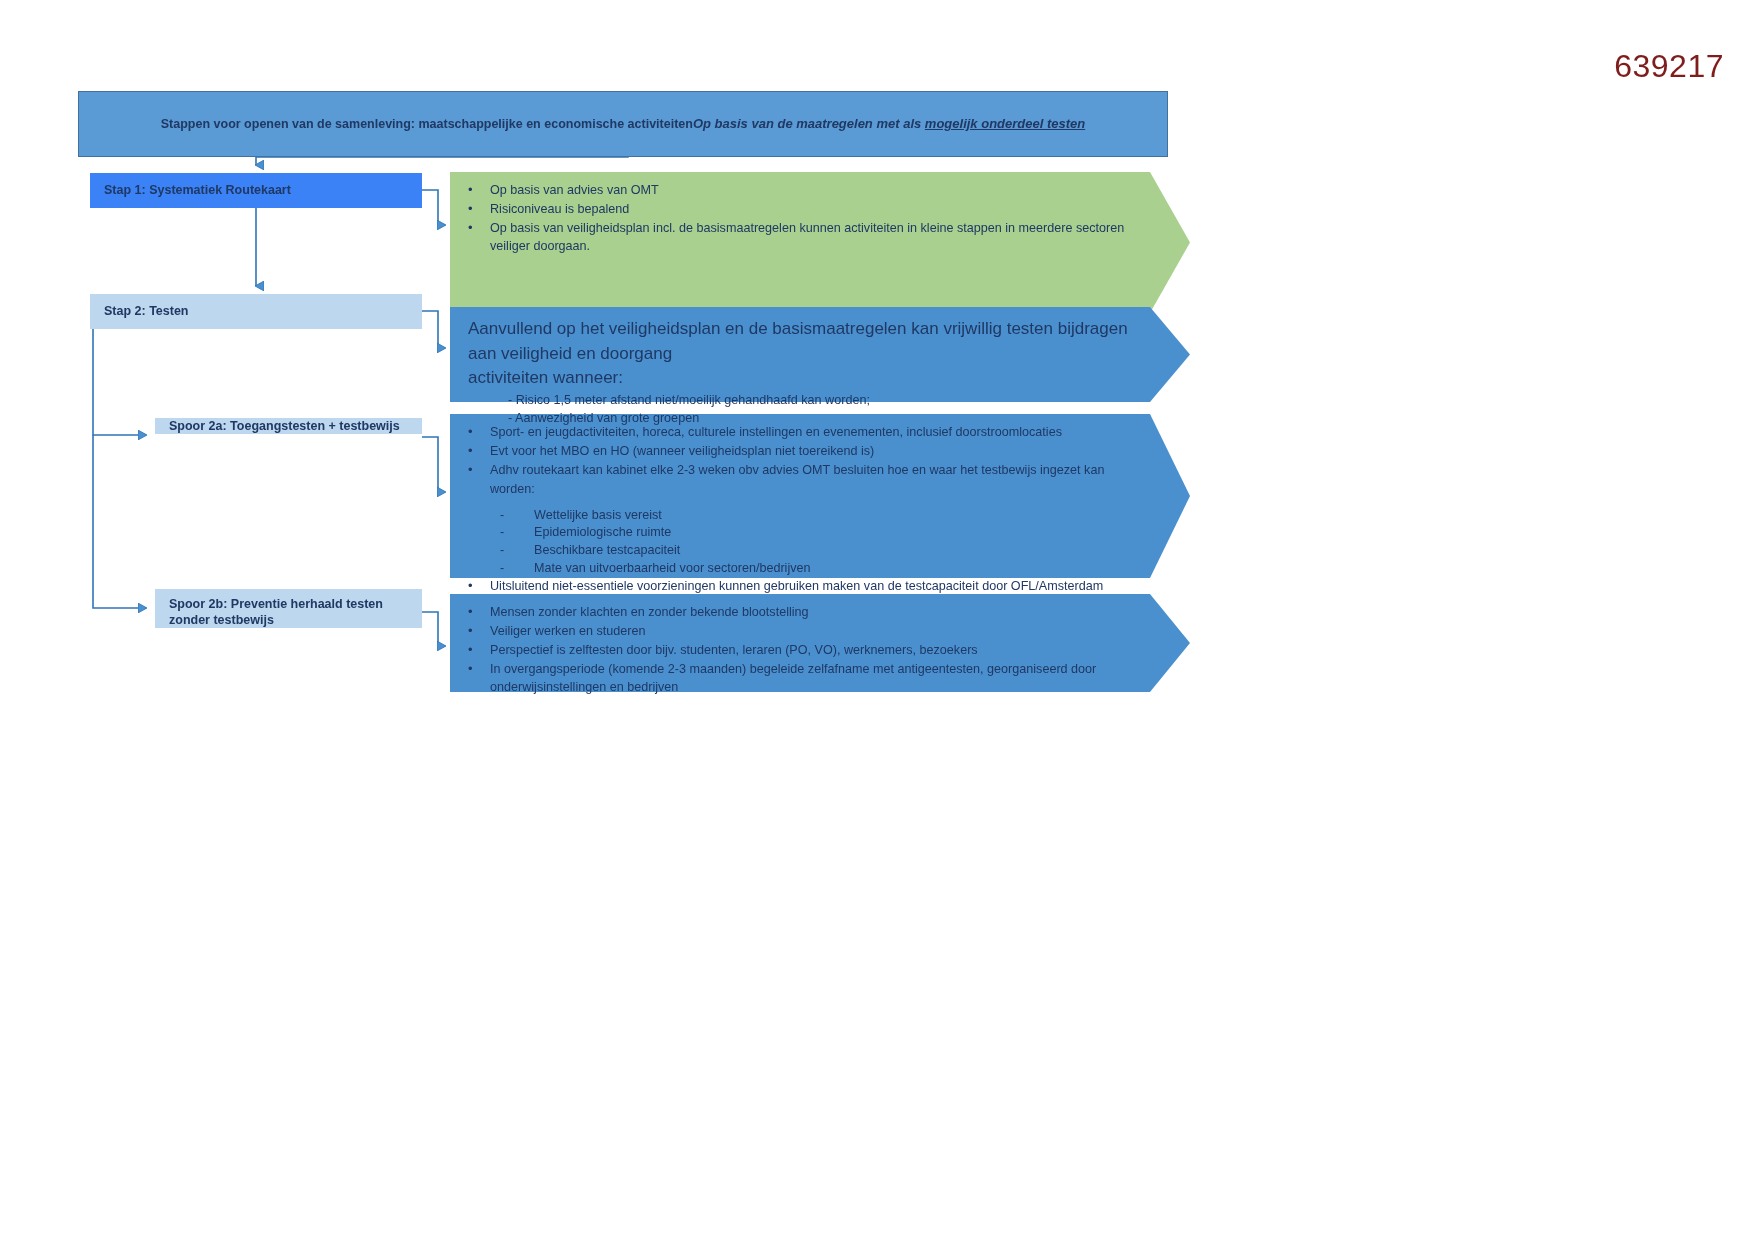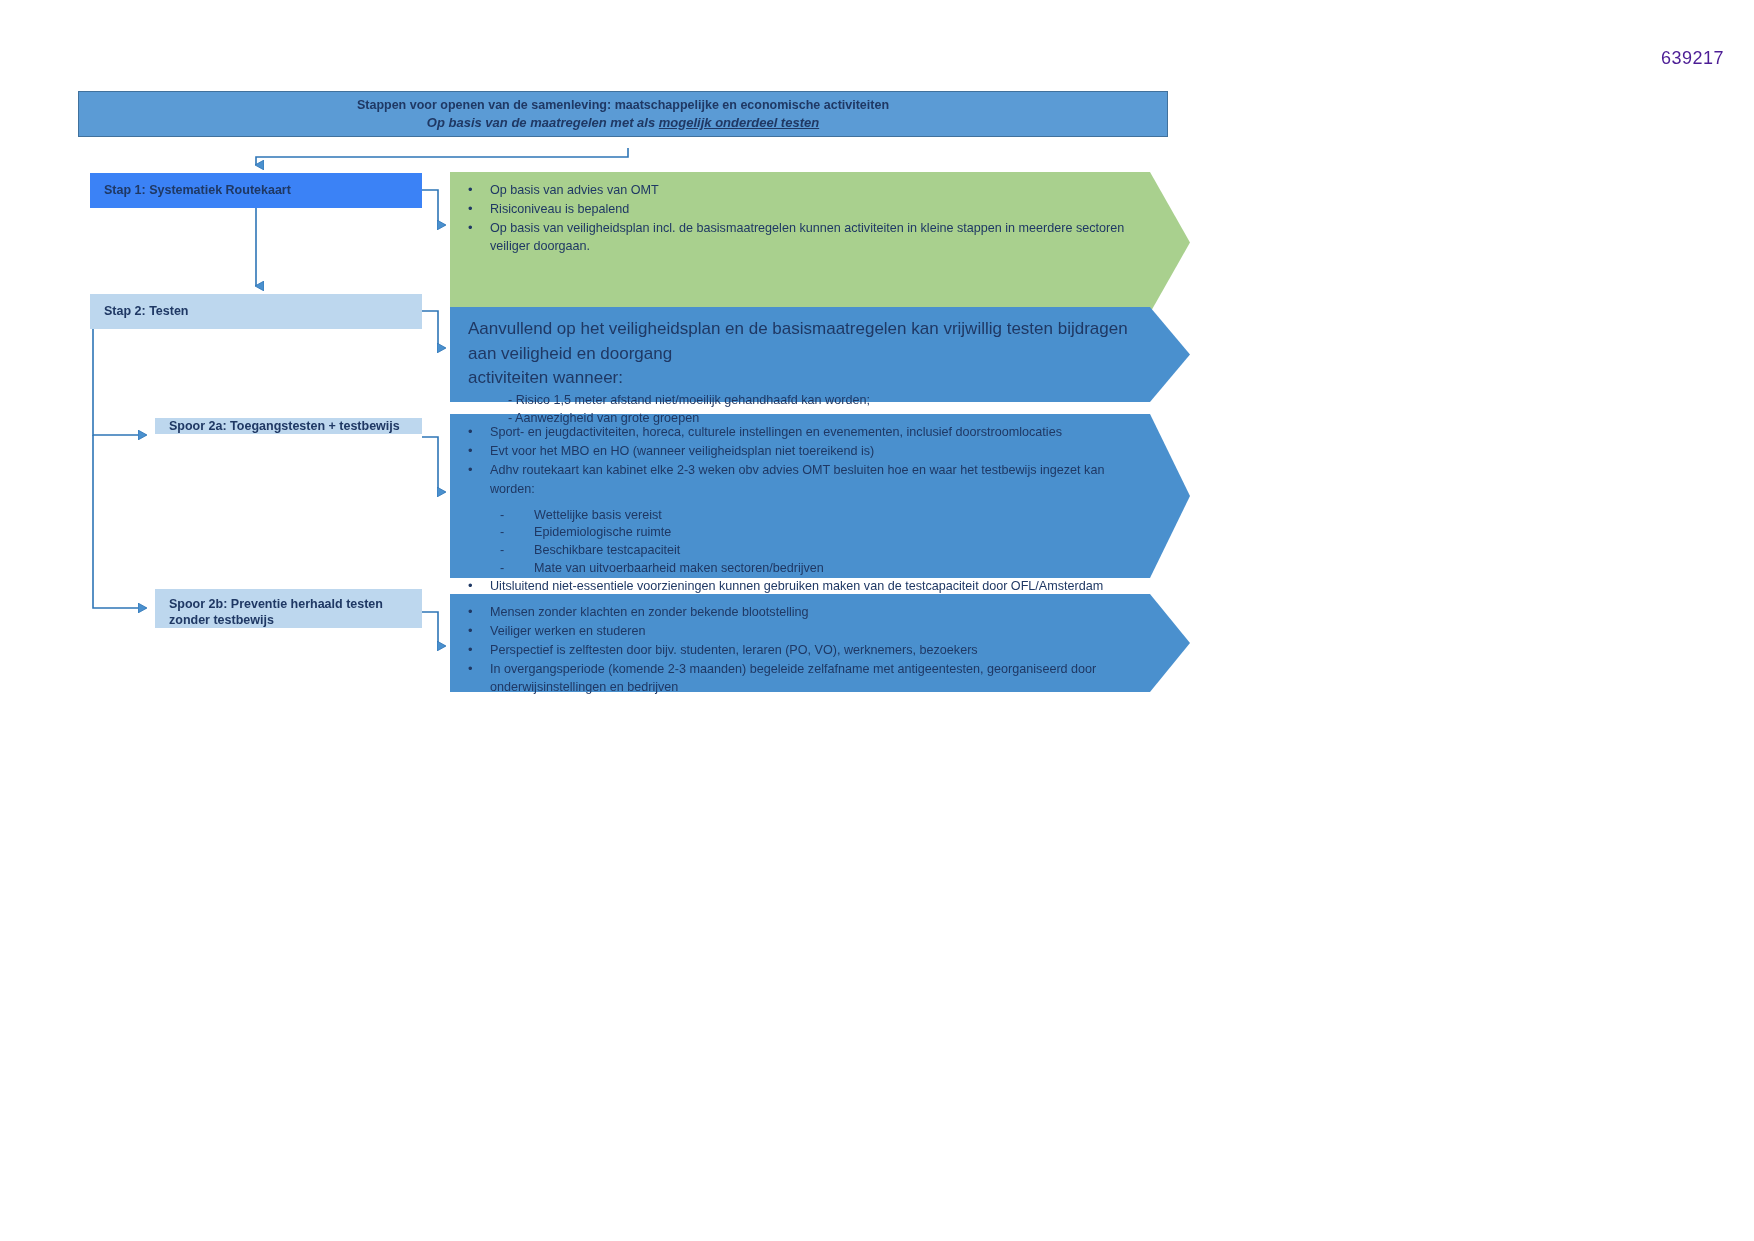--- a/index.html
+++ b/index.html
@@ -19,45 +19,45 @@
     position: absolute;
     left: 0; top: 0;
     width: 1754px;
     height: 1241px;
   }
   
   .page-number {
     position: absolute;
     right: 30px;
     top: 48px;
-    font-size: 18px;
-    color: #4c1d95;
+    font-size: 32px;
+    color: #7f1d1d;
     font-family: "Liberation Sans", sans-serif;
     letter-spacing: 0.5px;
   }
   
   #connectors {
     position: absolute;
     left: 0; top: 0;
     width: 1754px;
     height: 1241px;
     pointer-events: none;
   }
   
   .title-banner {
     position: absolute;
     left: 78px;
     top: 91px;
     width: 1090px;
-    height: 46px;
+    height: 66px;
     background: #5B9BD5;
     border: 1px solid #41719C;
     box-sizing: border-box;
     display: flex;
-    flex-direction: column;
+    flex-direction: row;
     align-items: center;
     justify-content: center;
   }
   .title-line1 {
     font-size: 12.5px;
     font-weight: bold;
     color: #1F3864;
     line-height: 1.35;
     text-align: center;
   }
@@ -284,21 +284,21 @@
       <ul class="bl">
         <li>Sport- en jeugdactiviteiten, horeca, culturele instellingen en evenementen, inclusief doorstroomlocaties</li>
         <li>Evt voor het MBO en HO (wanneer veiligheidsplan niet toereikend is)</li>
         <li>Adhv routekaart kan kabinet elke 2-3 weken obv advies OMT besluiten hoe en waar het testbewijs ingezet kan</li>
       </ul>
       <div class="cont-line">worden:</div>
       <ul class="sub">
         <li>Wettelijke basis vereist</li>
         <li>Epidemiologische ruimte</li>
         <li>Beschikbare testcapaciteit</li>
-        <li>Mate van uitvoerbaarheid maken sectoren/bedrijven</li>
+        <li>Mate van uitvoerbaarheid voor sectoren/bedrijven</li>
       </ul>
       <ul class="bl">
         <li>Uitsluitend niet-essentiele voorzieningen kunnen gebruiken maken van de testcapaciteit door OFL/Amsterdam</li>
       </ul>
     </div>
   </div>
 
   <div class="chevron ch-blue3">
     <svg class="body" viewBox="0 0 740 98" preserveAspectRatio="none">
       <path d="M0,0 L700,0 L740,49 L700,98 L0,98 Z" fill="#4A90CE"></path>

